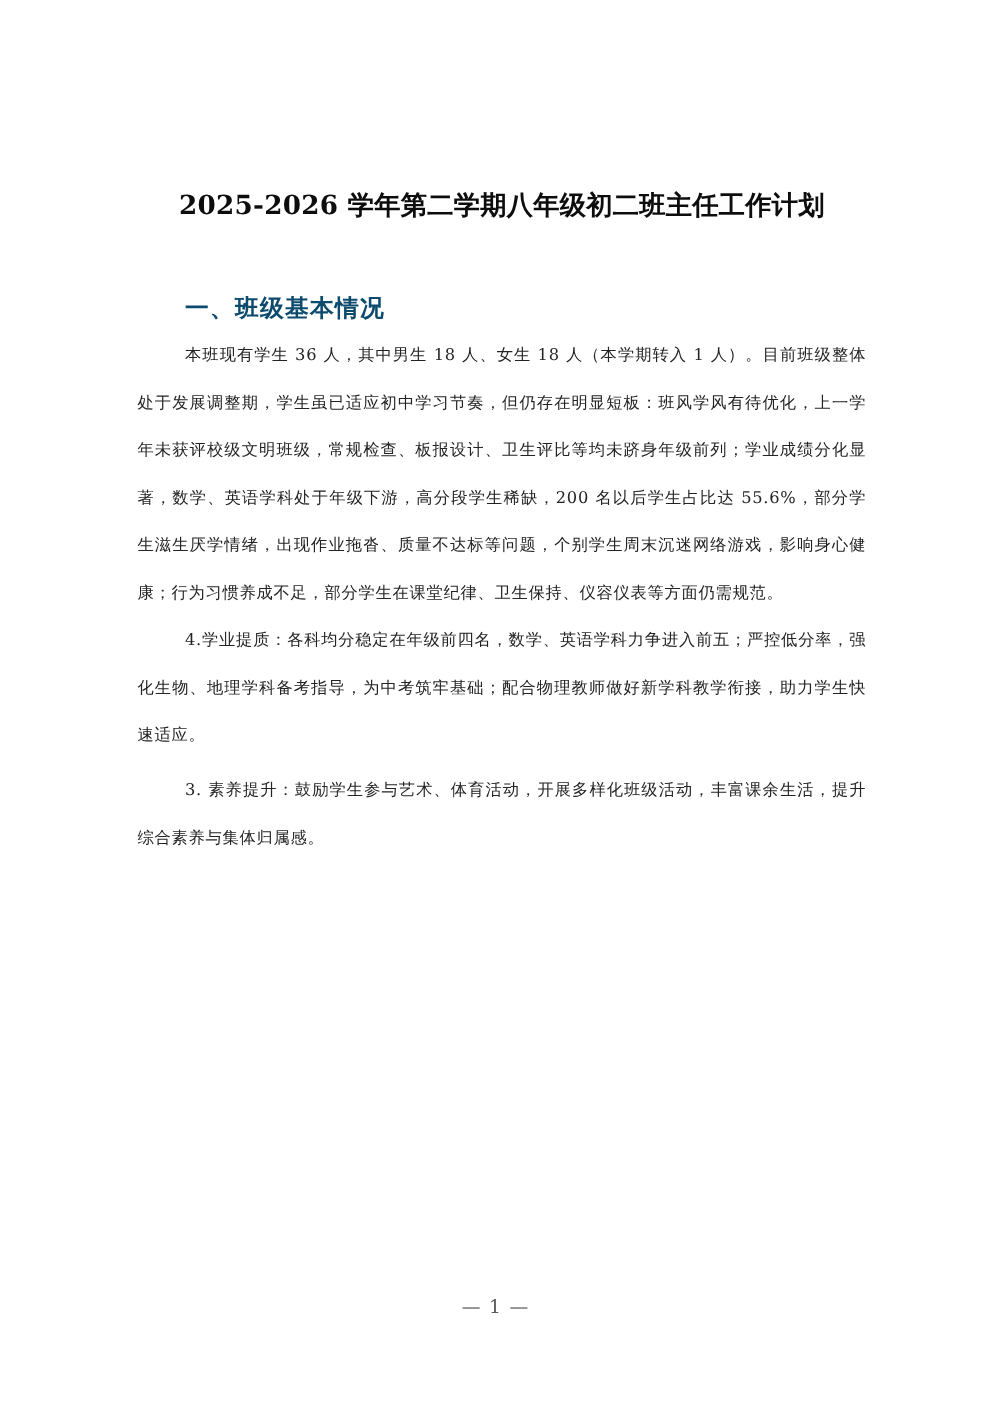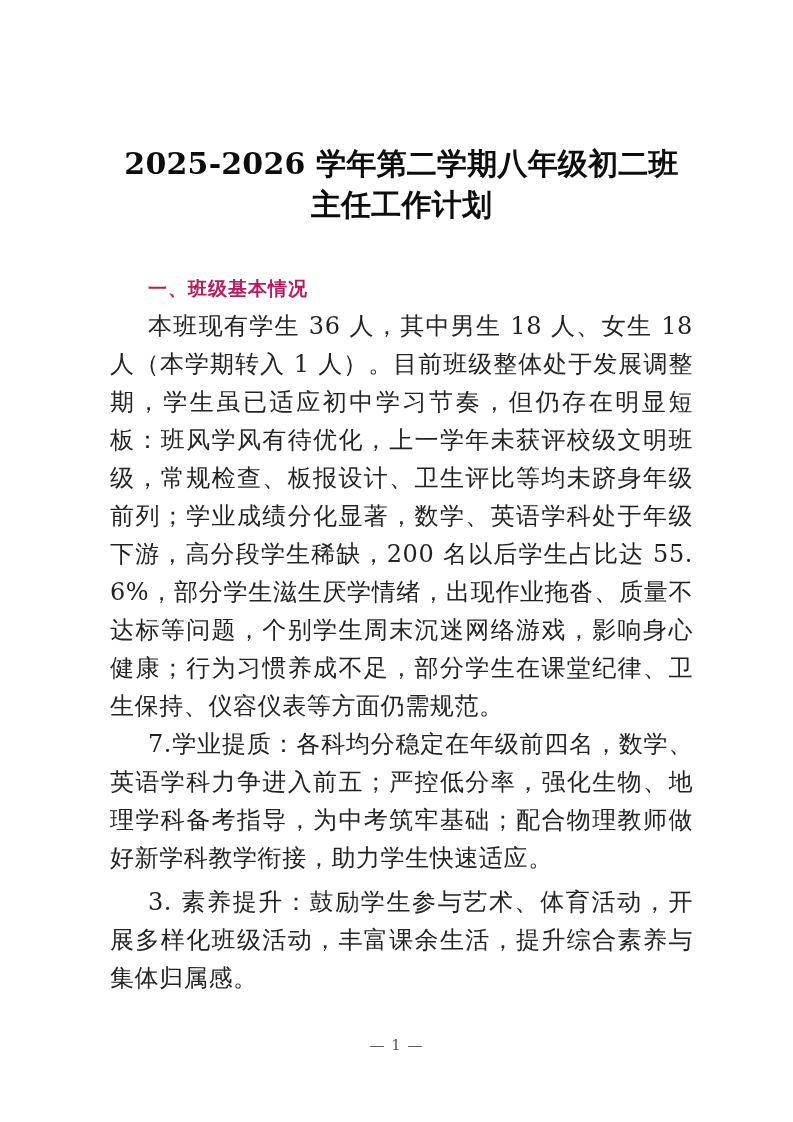--- a/index.html
+++ b/index.html
@@ -32,48 +32,48 @@
     width: 583px;
     height: 1122px;
   }
 
   
   .doc-title {
     margin: 0;
     padding-top: 143px;
     font-family: "DejaVu Serif", "Liberation Serif", serif;
     font-weight: bold;
-    font-size: 30px;
+    font-size: 21px;
     line-height: 41px;
     text-align: center;
     color: #0d0d0d;
     letter-spacing: 0.2px;
   }
 
   
   .section-heading {
     margin: 0;
     font-family: "DejaVu Serif", "Liberation Serif", serif;
     font-weight: bold;
     font-size: 19px;
     line-height: 38px;
-    color: #be185d;
+    color: #0c4a6e;
     text-indent: 38px;
     letter-spacing: 1px;
   }
 
   .heading-gap-first { padding-top: 44px; }
   .heading-gap       { padding-top: 7px; }
 
   
   .para {
     margin: 0;
     font-family: "DejaVu Serif", "Liberation Serif", serif;
     font-weight: normal;
-    font-size: 24px;
+    font-size: 13px;
     line-height: 38px;
     color: #232323;
     text-align: justify;
     text-justify: inter-character;
     text-indent: 38px;
     letter-spacing: 0.6px;
     word-break: break-all;
   }
 
   .para-gap { padding-top: 6px; }
@@ -103,21 +103,21 @@
 
   <div class="page-body">
 
     <h1 class="doc-title">2025-2026 学年第二学期八年级初二班主任工作计划</h1>
 
     <h2 class="section-heading heading-gap-first">一、班级基本情况</h2>
 
     <p class="para">本班现有学生 36 人，其中男生 18 人、女生 18 人（本学期转入 1 人）。目前班级整体处于发展调整期，学生虽已适应初中学习节奏，但仍存在明显短板：班风学风有待优化，上一学年未获评校级文明班级，常规检查、板报设计、卫生评比等均未跻身年级前列；学业成绩分化显著，数学、英语学科处于年级下游，高分段学生稀缺，200 名以后学生占比达 55.6%，部分学生滋生厌学情绪，出现作业拖沓、质量不达标等问题，个别学生周末沉迷网络游戏，影响身心健康；行为习惯养成不足，部分学生在课堂纪律、卫生保持、仪容仪表等方面仍需规范。</p>
 
 
-    <p class="para">7.学业提质：各科均分稳定在年级前四名，数学、英语学科力争进入前五；严控低分率，强化生物、地理学科备考指导，为中考筑牢基础；配合物理教师做好新学科教学衔接，助力学生快速适应。</p>
+    <p class="para">4.学业提质：各科均分稳定在年级前四名，数学、英语学科力争进入前五；严控低分率，强化生物、地理学科备考指导，为中考筑牢基础；配合物理教师做好新学科教学衔接，助力学生快速适应。</p>
 
 
     <p class="para para-gap">3. 素养提升：鼓励学生参与艺术、体育活动，开展多样化班级活动，丰富课余生活，提升综合素养与集体归属感。</p>
 
   </div>
 
   <div class="page-footer">— 1 —</div>
 
 </div>
 

